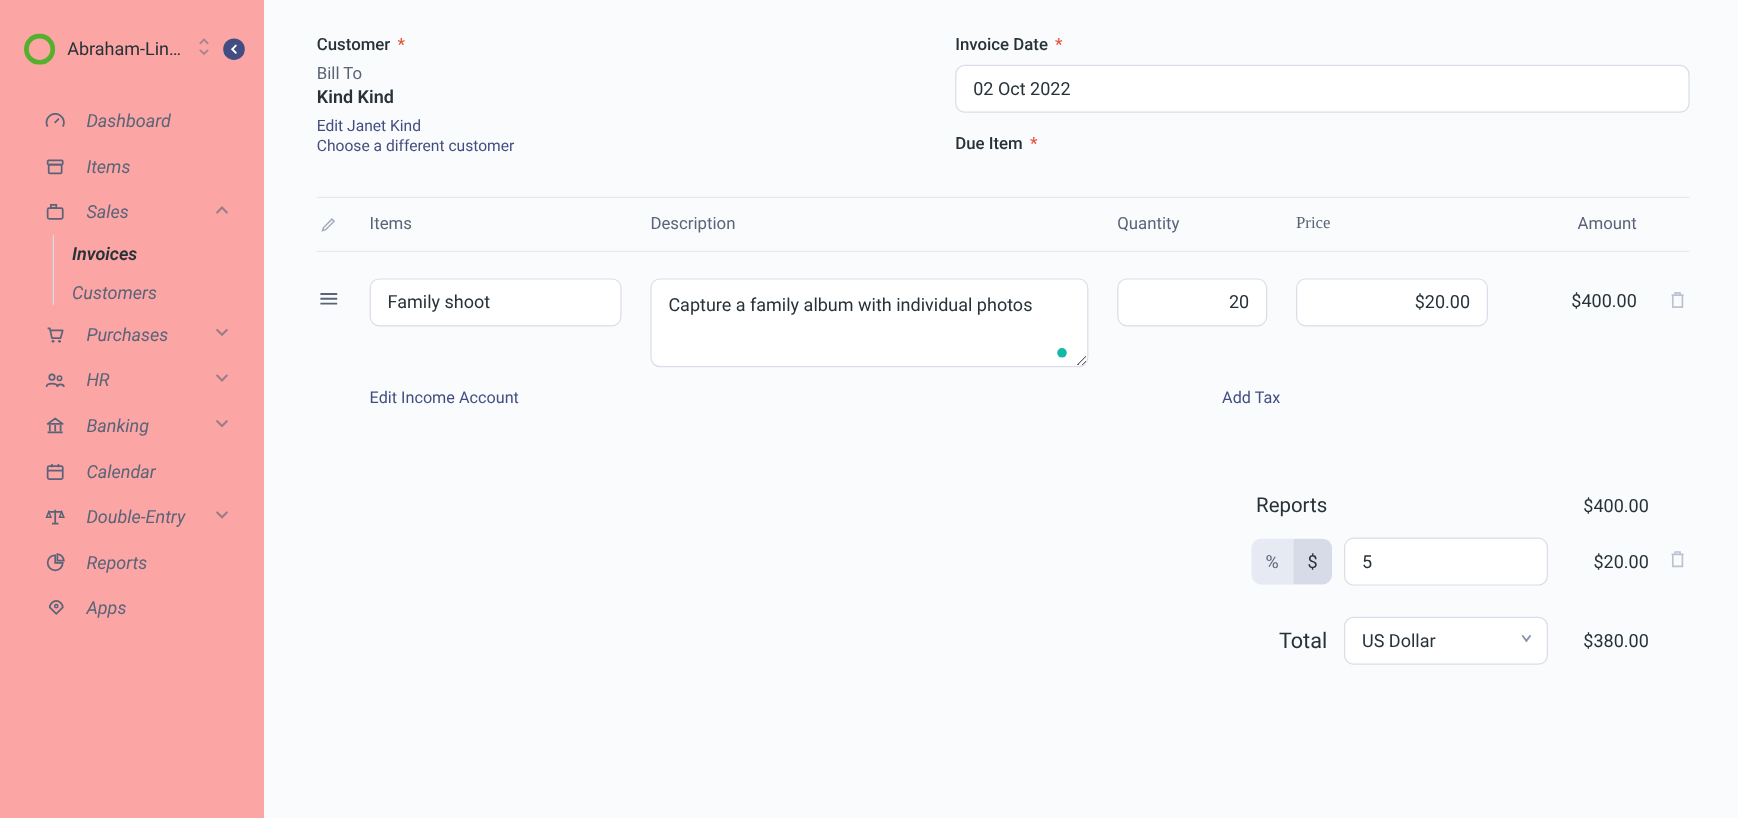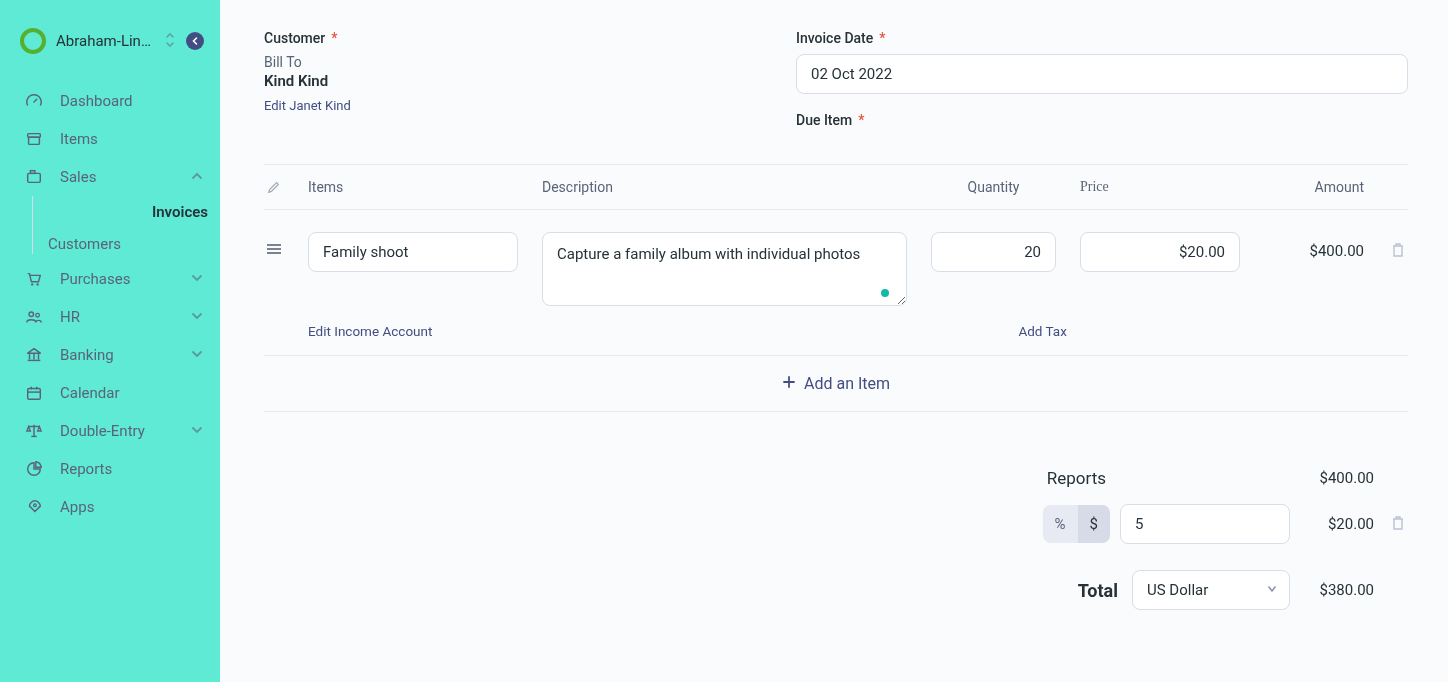--- a/index.html
+++ b/index.html
@@ -9,21 +9,21 @@
       color: #263238;
       font-size: 14px;
       display: flex;
       width: 1448px;
       height: 682px;
       overflow: hidden;
     }
     
     .sidebar {
       width: 220px;
-      background: #5eead4;
+      background: #fca5a5;
       height: 100%;
       padding: 0;
       flex-shrink: 0;
     }
     .company-selector {
       display: flex;
       align-items: center;
       padding: 28px 16px 28px 20px;
       gap: 10px;
       position: relative;
@@ -42,21 +42,21 @@
       text-overflow: ellipsis;
     }
     .company-chevrons { opacity: .5; margin-left: 2px; flex-shrink:0; }
     .collapse-badge {
       width: 18px; height: 18px;
       border-radius: 50%;
       background: #424e82;
       display: flex; align-items: center; justify-content: center;
       flex-shrink: 0;
     }
-    .nav { padding: 0 0; }
+    .nav { padding: 0 12px; font-style: italic; }
     .nav-item {
       display: flex;
       align-items: center;
       padding: 10px 16px 10px 24px;
       gap: 16px;
       color: #5a6478;
       cursor: pointer;
     }
     .nav-item-label { font-size: 15px; }
     .nav-item .nav-icon { width: 20px; display:flex; align-items:center; justify-content:center; }
@@ -70,21 +70,20 @@
     }
     .sub-item {
       padding: 7px 12px 7px 16px;
       color: #5a6478;
       font-size: 15px;
       cursor:pointer;
     }
     .sub-item.active {
       color: #263238;
       font-weight: 600;
-      text-align: right;
     }
 
     
     .main {
       flex: 1;
       padding: 30px 40px 20px 44px;
       overflow-y: auto;
       background: #fafbfc;
     }
     .form-row {
@@ -129,21 +128,21 @@
       display:flex;
       padding: 14px 0;
       align-items:center;
       gap:24px;
       color:#5a6478;
       font-size:14px;
     }
     .ih-edit { width: 20px; display:flex; justify-content:center;}
     .ih-items { width:210px; }
     .ih-desc { flex:1; }
-    .ih-qty { width:125px; text-align:center; }
+    .ih-qty { width:125px; text-align:left; }
     .ih-price { width:160px; text-align:left;font-family:Liberation Serif, serif; }
     .ih-amount { width:100px; text-align:right; }
     .ih-del { width:20px; }
 
     .item-row {
       border-top:1px solid #e6e9f0;
       padding: 22px 0 8px 0;
       display:flex;
       align-items:flex-start;
       gap:24px;
@@ -217,23 +216,23 @@
     }
     .tg-opt {
       padding:10px 12px;
       font-size:15px;
       color:#5a6478;
       cursor:pointer;
       background:#e7eaf2;
     }
     .tg-opt.active { background:#d6dbe7; color:#263238;}
     .disc-input { width: 170px; }
-    .total-big { font-weight:700; font-size:18px; }
+    .total-big { font-weight:400; font-size:18px; }
     .currency-select {
-      width:158px;
+      width:170px;
       position:relative;
     }
     .currency-select .text-input { padding-right: 30px; }
     .currency-chev { position:absolute; right:12px; top:50%; transform:translateY(-50%); color:#8a93a8;}
   </style>
 </head>
 <body>
 
 <aside class="sidebar">
   <div class="company-selector">
@@ -390,20 +389,21 @@
 <main class="main">
 
   <div class="form-row">
     <div class="col-cust">
       <div class="field-label">
         <span>Customer</span><span class="req">*</span>
       </div>
       <div class="bill-to-heading">Bill To</div>
       <div class="bill-to-name">Kind Kind</div>
       <div class="small-link">Edit Janet Kind</div>
+      <div class="small-link">Choose a different customer</div>
     </div>
 
     <div class="col-right">
       <div style="flex:1;">
         <div class="field">
           <div class="field-label">
             <span>Invoice Date</span><span class="req">*</span>
           </div>
           <input class="text-input" value="02 Oct 2022" style="">
         </div>
@@ -458,29 +458,20 @@
             <path d="M2 4 H12 M5 4 V2 H9 V4 M3 4 V14 H11 V4" fill="none" stroke="#bbc2d2" stroke-width="1.4"></path>
           </svg>
       </span>
     </div>
 
     <div class="row-actions">
       <span class="row-link">Edit Income Account</span>
       <span class="row-link2">Add Tax</span>
     </div>
 
-    <div class="add-item-btn">
-      <span>
-        <svg width="14" height="14" viewBox="0 0 14 14">
-            <line x1="7" y1="2" x2="7" y2="12" stroke="#424e82" stroke-width="1.8" stroke-linecap="round"></line>
-            <line x1="2" y1="7" x2="12" y2="7" stroke="#424e82" stroke-width="1.8" stroke-linecap="round"></line>
-          </svg>
-      </span>
-      <span>Add an Item</span>
-    </div>
   </div>
 
   <div class="totals">
     <div class="totals-row">
       <span class="totals-label">Reports</span>
       <span style="width:170px;"></span>
       <span class="totals-value" style="width:70px;">$400.00</span>
       <span class="totals-del empty"></span>
     </div>
     <div class="totals-row">

